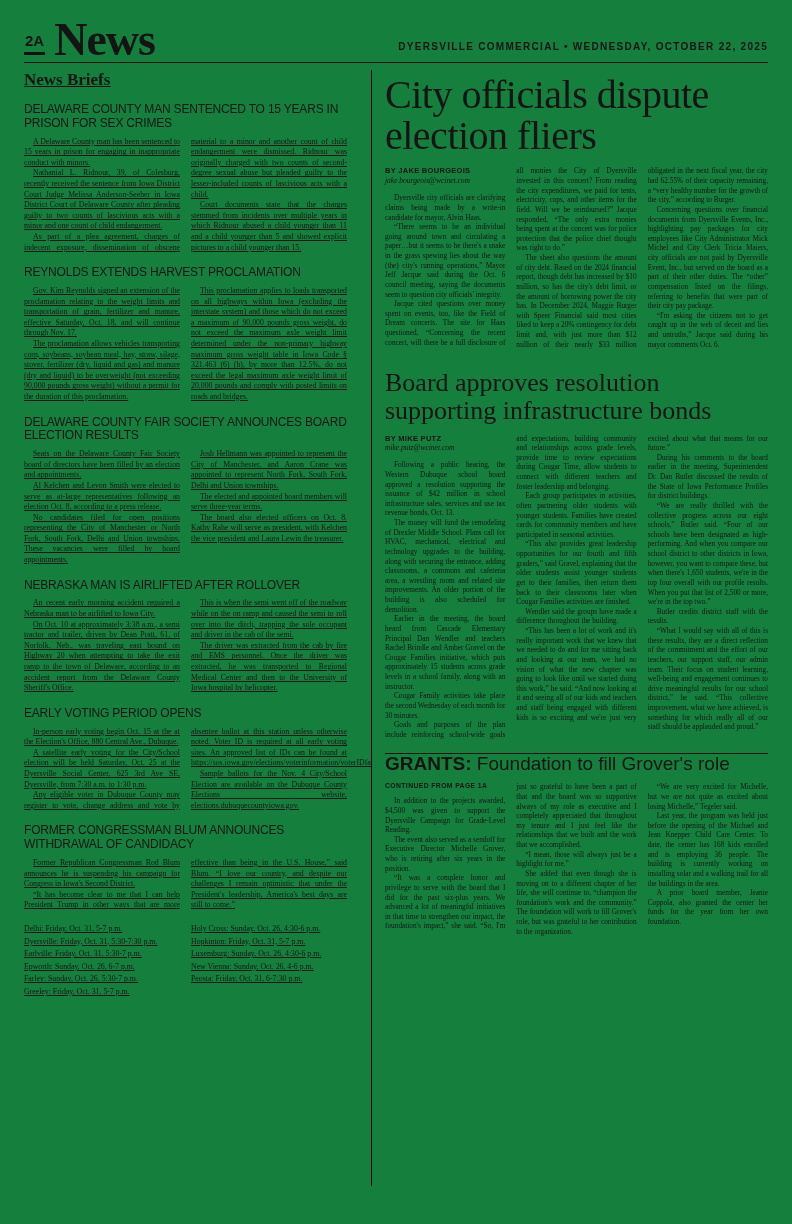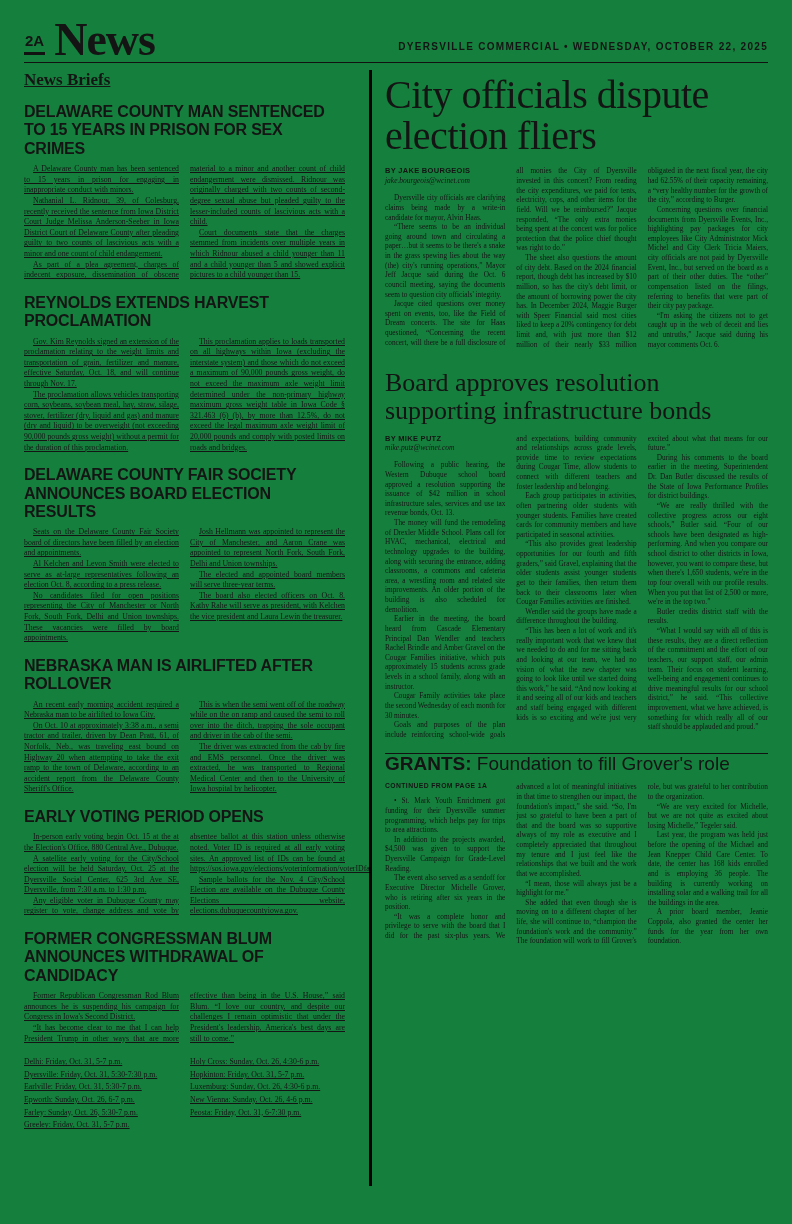--- a/index.html
+++ b/index.html
@@ -14,28 +14,28 @@
     border-bottom:1.5px solid #111; padding-bottom:3px; }
   .masthead-left { display:flex; align-items:flex-end; gap:9px; }
   .page-num { font-family:"Liberation Sans", sans-serif; font-weight:bold; font-size:15px;
     border-bottom:3.5px solid #111; padding:0 1px 3px 1px; margin-bottom:4px; }
   .section-title { font-family:"Liberation Serif", serif; font-weight:bold;
     font-size:46px; line-height:0.85; letter-spacing:-1px; }
   .pub-line { font-family:"Liberation Sans", sans-serif; font-weight:bold; font-size:10px;
     letter-spacing:1.3px; padding-bottom:7px;text-align:right; }
   
   .content { display:flex; margin-top:7px; height:1116px; }
-  .briefs-col { width:348px; padding-right:24px; border-right:3px solid #000000; overflow:hidden; }
+  .briefs-col { width:348px; padding-right:24px; border-right:1px solid #000000; overflow:hidden; }
   .main-col { flex:1; padding-left:13px; overflow:hidden; }
   
   .briefs-title { font-family:"Liberation Serif", serif; font-weight:bold; font-size:17px;
     text-decoration:underline; margin-bottom:4px; }
   .brief { margin-top:13px; }
-  .brief-headline { font-family:"Liberation Sans", sans-serif; font-weight:bold;
-    font-size:16px; line-height:1.15; margin-bottom:6px; letter-spacing:-0.2px; }
+  .brief-headline { font-family:"Liberation Sans", sans-serif; font-weight:normal;
+    font-size:12px; line-height:1.15; margin-bottom:6px; letter-spacing:-0.2px; }
   .brief-body { column-count:2; column-gap:11px; font-size:7.8px; line-height:1.36;
     text-align:justify;text-decoration:underline; }
   .brief-body p { text-indent:9px; }
   .brief-body.brief-list p { text-indent:0; text-align:left; margin-bottom:2px; }
   
   .lead-headline { font-family:"Liberation Serif", serif; font-weight:normal;
     font-size:40px; line-height:1.03; letter-spacing:-0.5px; margin:4px 0 10px 0; }
   .board-headline { font-family:"Liberation Serif", serif; font-weight:normal;
     font-size:26px; line-height:1.08; margin:0 0 8px 0; }
   .article-body { column-count:3; column-gap:11px; font-size:7.3px; line-height:1.32;
@@ -181,21 +181,20 @@
             <p>“We are really thrilled with the collective progress across our eight schools,” Butler said. “Four of our schools have been designated as high-performing. And when you compare our school district to other districts in Iowa, however, you want to compare these, but when there's 1,650 students, we're in the top four overall with our profile results. When you put that list of 2,500 or more, we're in the top two.”</p>
             <p>Butler credits district staff with the results.</p>
             <p>“What I would say with all of this is these results, they are a direct reflection of the commitment and the effort of our teachers, our support staff, our admin team. Their focus on student learning, well-being and engagement continues to drive meaningful results for our school district,” he said. “This collective improvement, what we have achieved, is something for which really all of our staff should be applauded and proud.”</p>
           </div>
       </article>
 
       <article class="grants-article">
         <h2 class="grants-headline"><span class="grants-kicker">GRANTS:</span><span> Foundation to fill Grover's role</span></h2>
         <div class="article-body">
           <div class="continued">CONTINUED FROM PAGE 1A</div>
-        <p>• St. Mark Youth Enrichment got funding for their Dyersville summer programming, which helps pay for trips to area attractions.</p>
             <p>In addition to the projects awarded, $4,500 was given to support the Dyersville Campaign for Grade-Level Reading.</p>
             <p>The event also served as a sendoff for Executive Director Michelle Grover, who is retiring after six years in the position.</p>
             <p>“It was a complete honor and privilege to serve with the board that I did for the past six-plus years. We advanced a lot of meaningful initiatives in that time to strengthen our impact, the foundation's impact,” she said. “So, I'm just so grateful to have been a part of that and the board was so supportive always of my role as executive and I completely appreciated that throughout my tenure and I just feel like the relationships that we built and the work that we accomplished.</p>
             <p>“I mean, those will always just be a highlight for me.”</p>
             <p>She added that even though she is moving on to a different chapter of her life, she will continue to, “champion the foundation's work and the community.” The foundation will work to fill Grover's role, but was grateful to her contribution to the organization.</p>
             <p>“We are very excited for Michelle, but we are not quite as excited about losing Michelle,” Tegeler said.</p>
             <p>Last year, the program was held just before the opening of the Michael and Jean Knepper Child Care Center. To date, the center has 168 kids enrolled and is employing 36 people. The building is currently working on installing solar and a walking trail for all the buildings in the area.</p>
             <p>A prior board member, Jeanie Coppola, also granted the center her funds for the year from her own foundation.</p>
           </div>
       </article>

